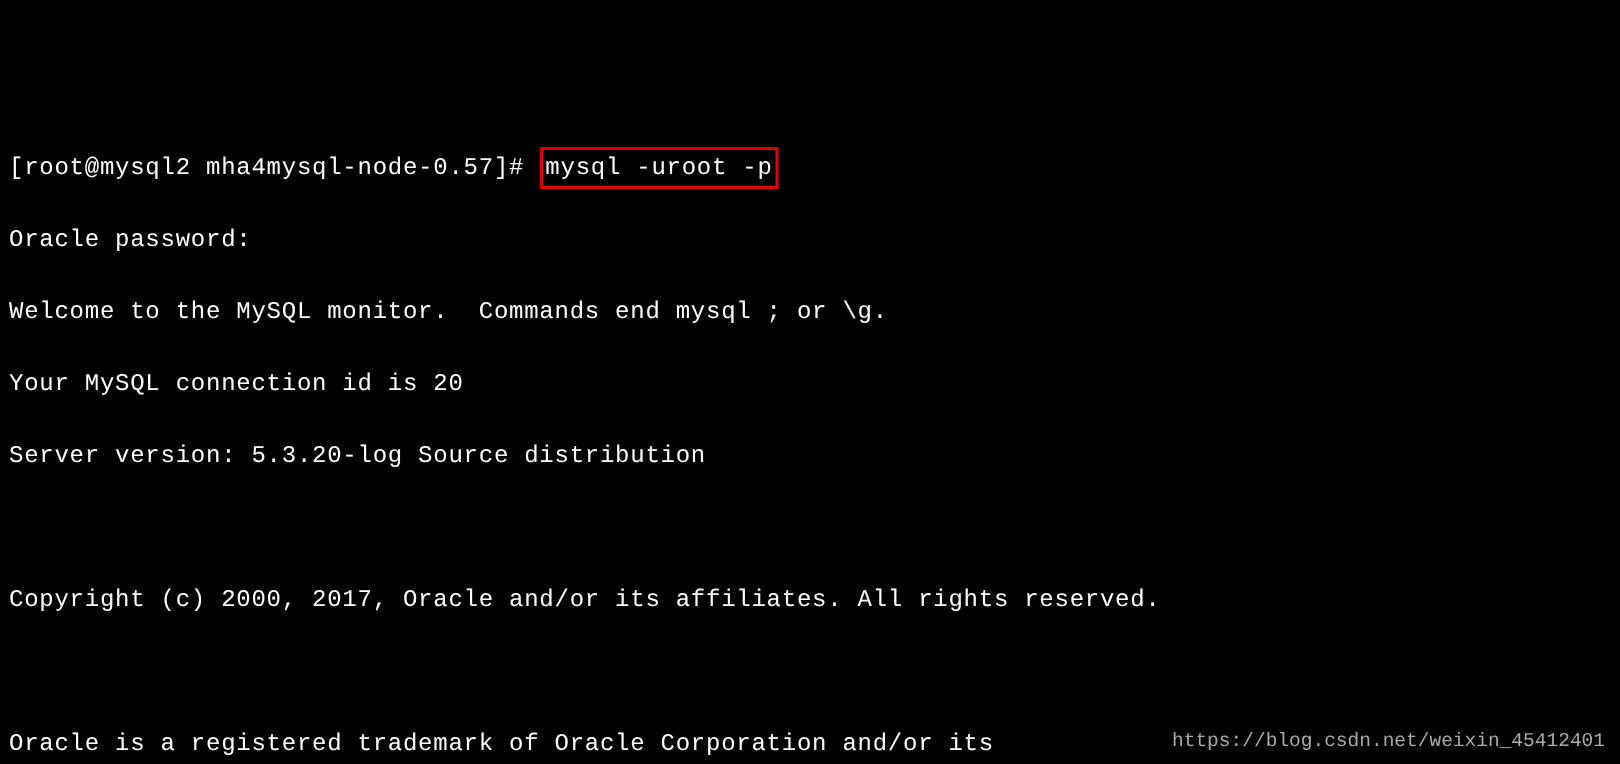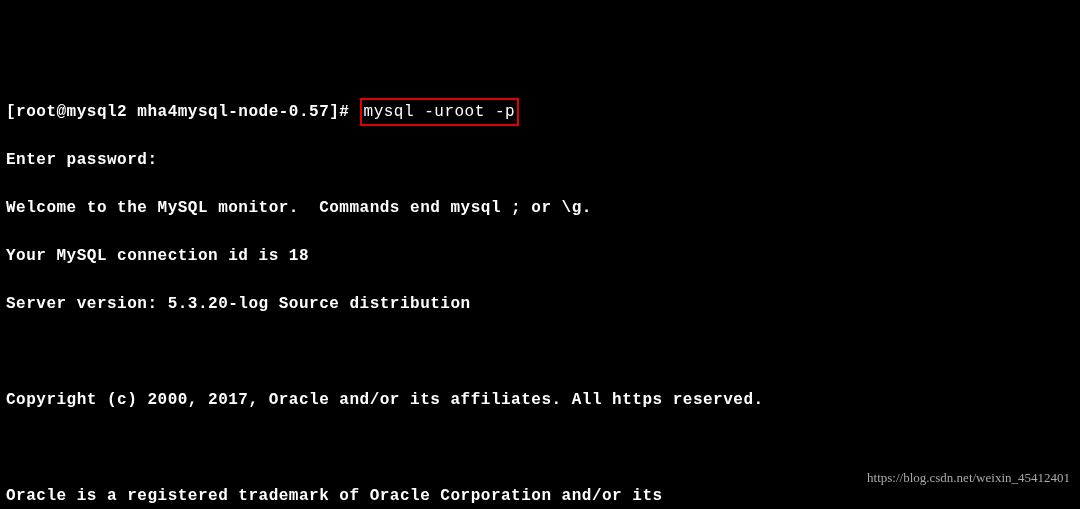--- a/index.html
+++ b/index.html
@@ -10,49 +10,49 @@
       font-size: 16px;
       line-height: 1.5;
       padding: 4px 6px;
       width: 1080px;
       height: 509px;
       overflow: hidden;
       white-space: pre;
       letter-spacing: 0.5px;
     }
     .line { display: block; }
-    .bold { font-weight: bold; }
+    .bold { font-weight: normal; }
     .hl-box {
       display: inline-block;
       border: 2px solid #e00000;
       padding: 0 2px;
       margin: -2px 0;
     }
     .watermark {
       position: absolute;
       right: 10px;
-      bottom: 22px;
-      font-family: Liberation Serif, serif;
+      bottom: 6px;
+      font-family: Liberation Mono, monospace;
       font-size: 13px;
       color: #aaa;
       letter-spacing: 0;
     }
   </style>
 </head>
 <body>
 
 
 
 <span class="line"><span class="bold">[root@mysql2 mha4mysql-node-0.57]# </span><span class="hl-box"><span>mysql -uroot -p</span></span></span>
-<span class="line bold">Enter password:</span>
+<span class="line bold">Oracle password:</span>
 <span class="line bold">Welcome to the MySQL monitor.  Commands end mysql ; or \g.</span>
-<span class="line bold">Your MySQL connection id is 18</span>
+<span class="line bold">Your MySQL connection id is 20</span>
 <span class="line bold">Server version: 5.3.20-log Source distribution</span>
 <span class="line"> </span>
-<span class="line bold">Copyright (c) 2000, 2017, Oracle and/or its affiliates. All https reserved.</span>
+<span class="line bold">Copyright (c) 2000, 2017, Oracle and/or its affiliates. All rights reserved.</span>
 <span class="line"> </span>
 <span class="line bold">Oracle is a registered trademark of Oracle Corporation and/or its</span>
 
 
 
 
 
 
 
 

